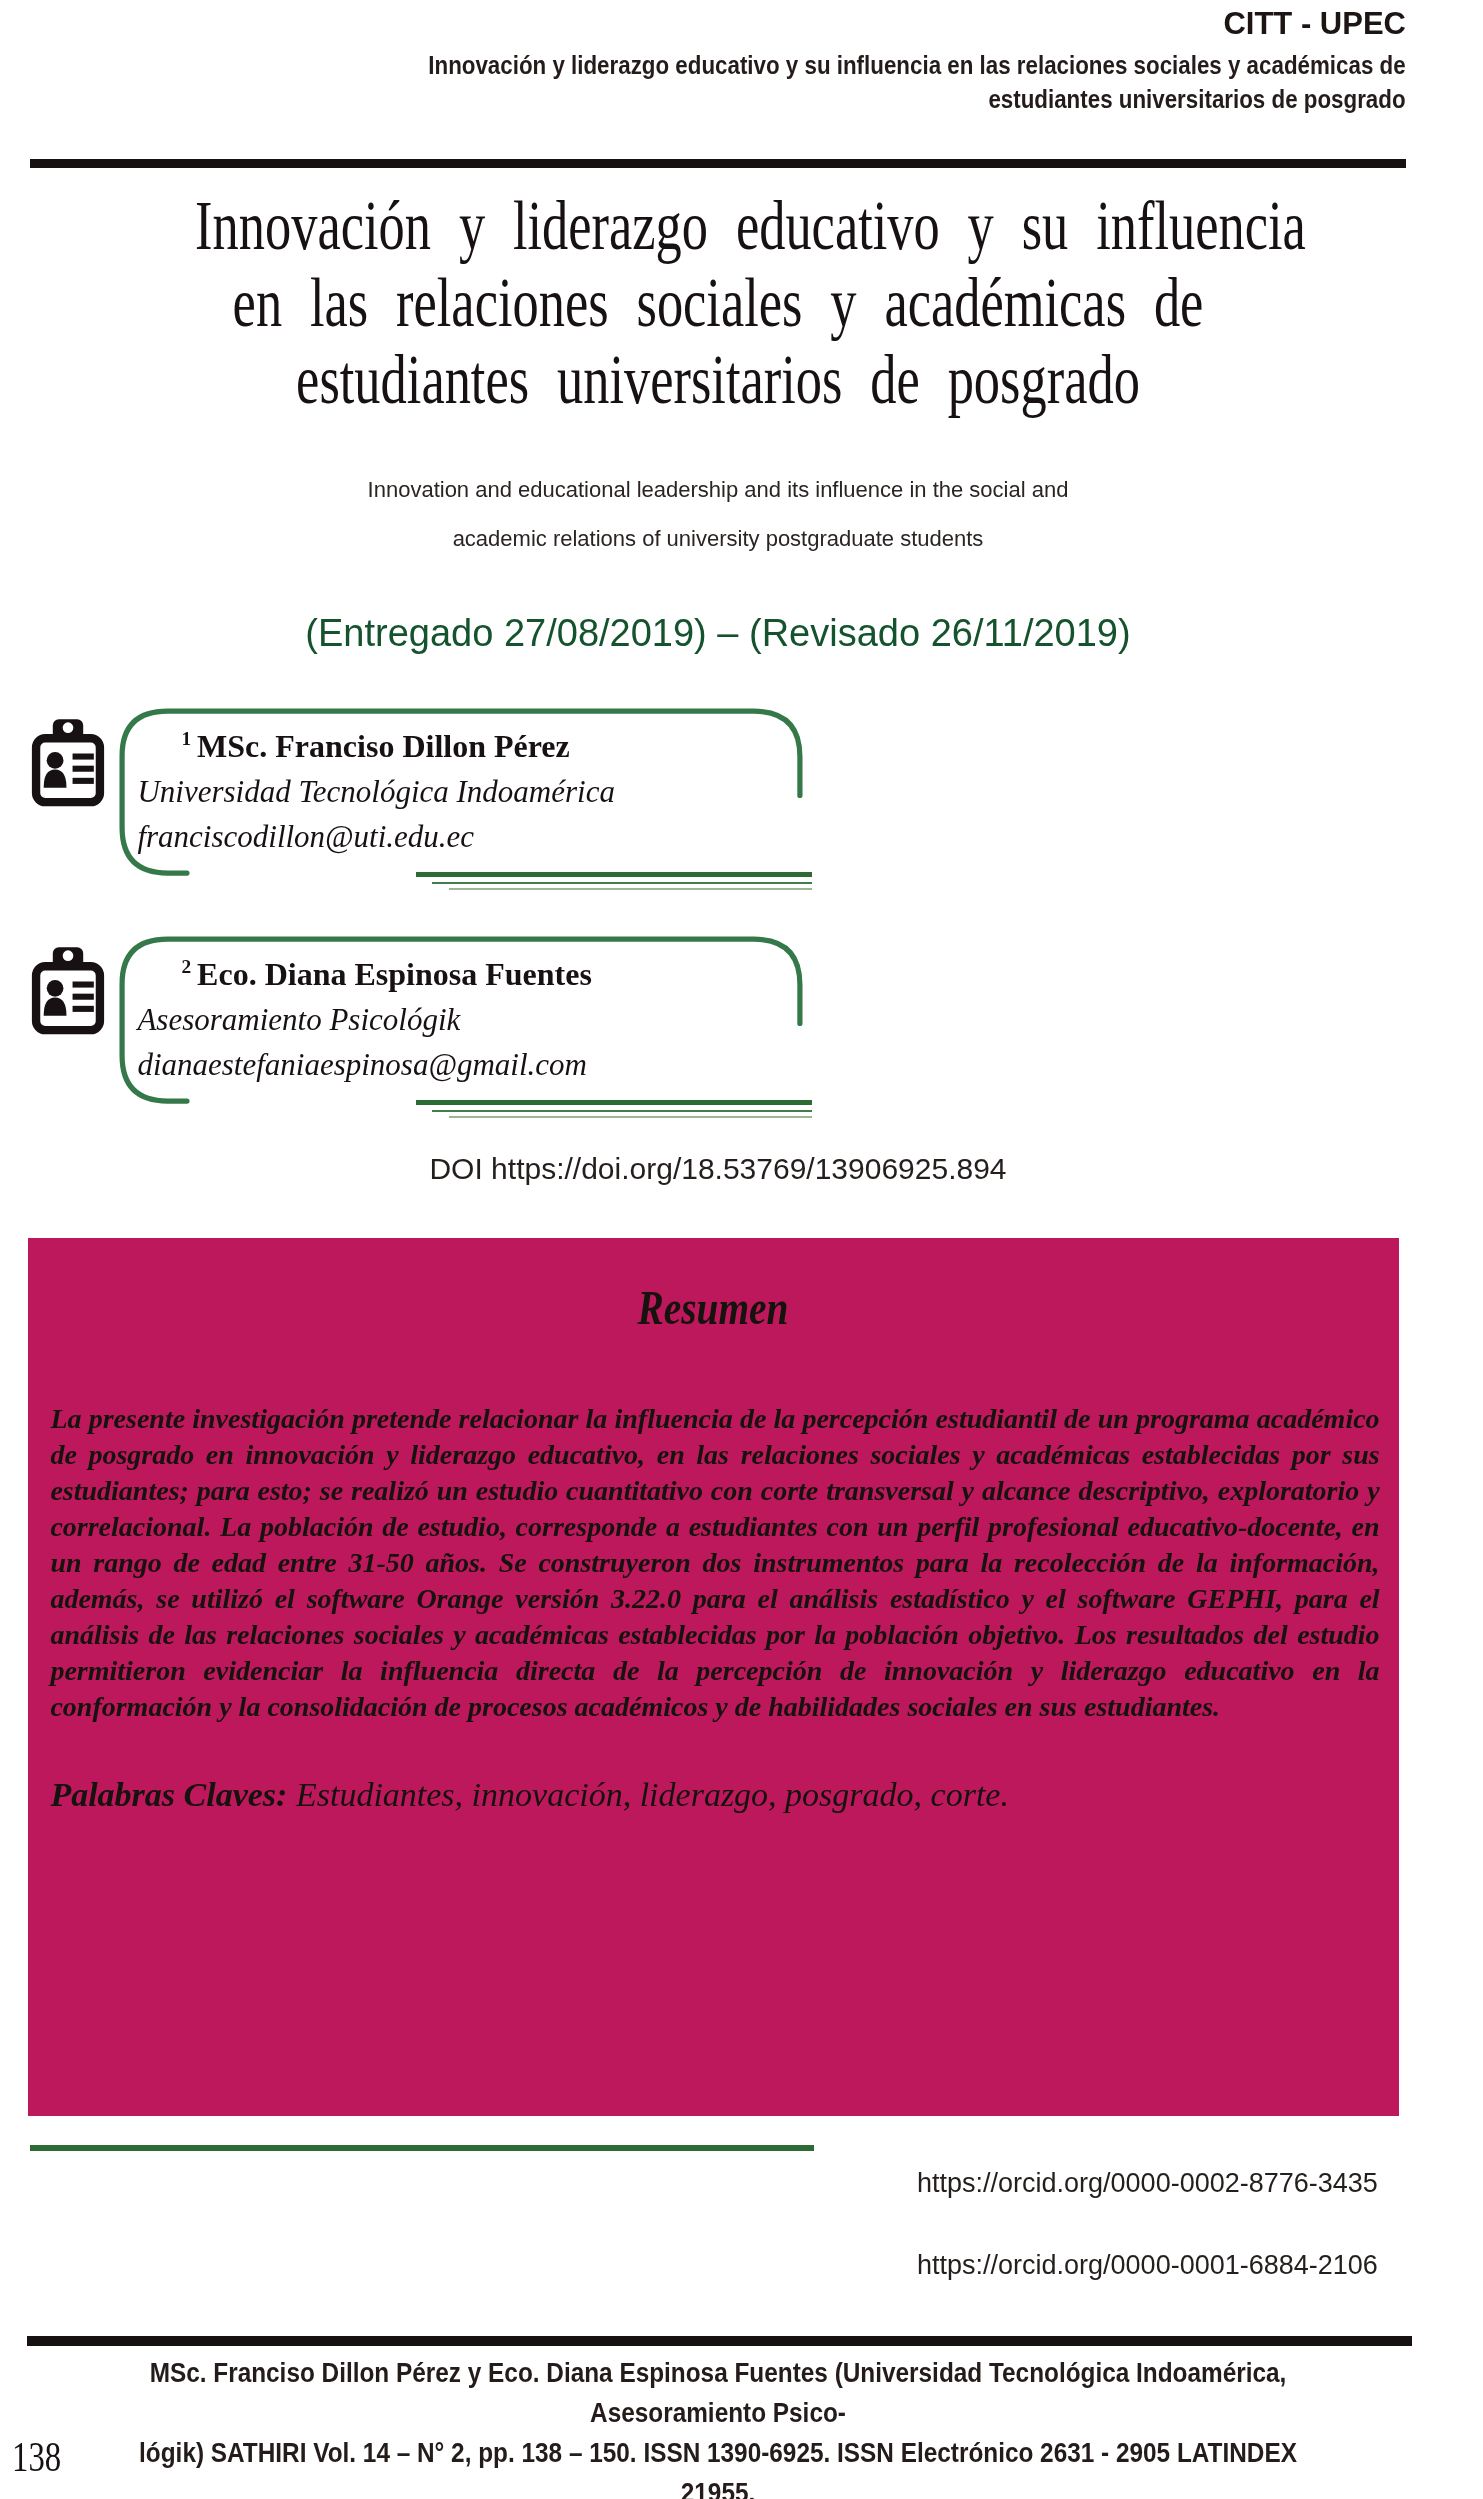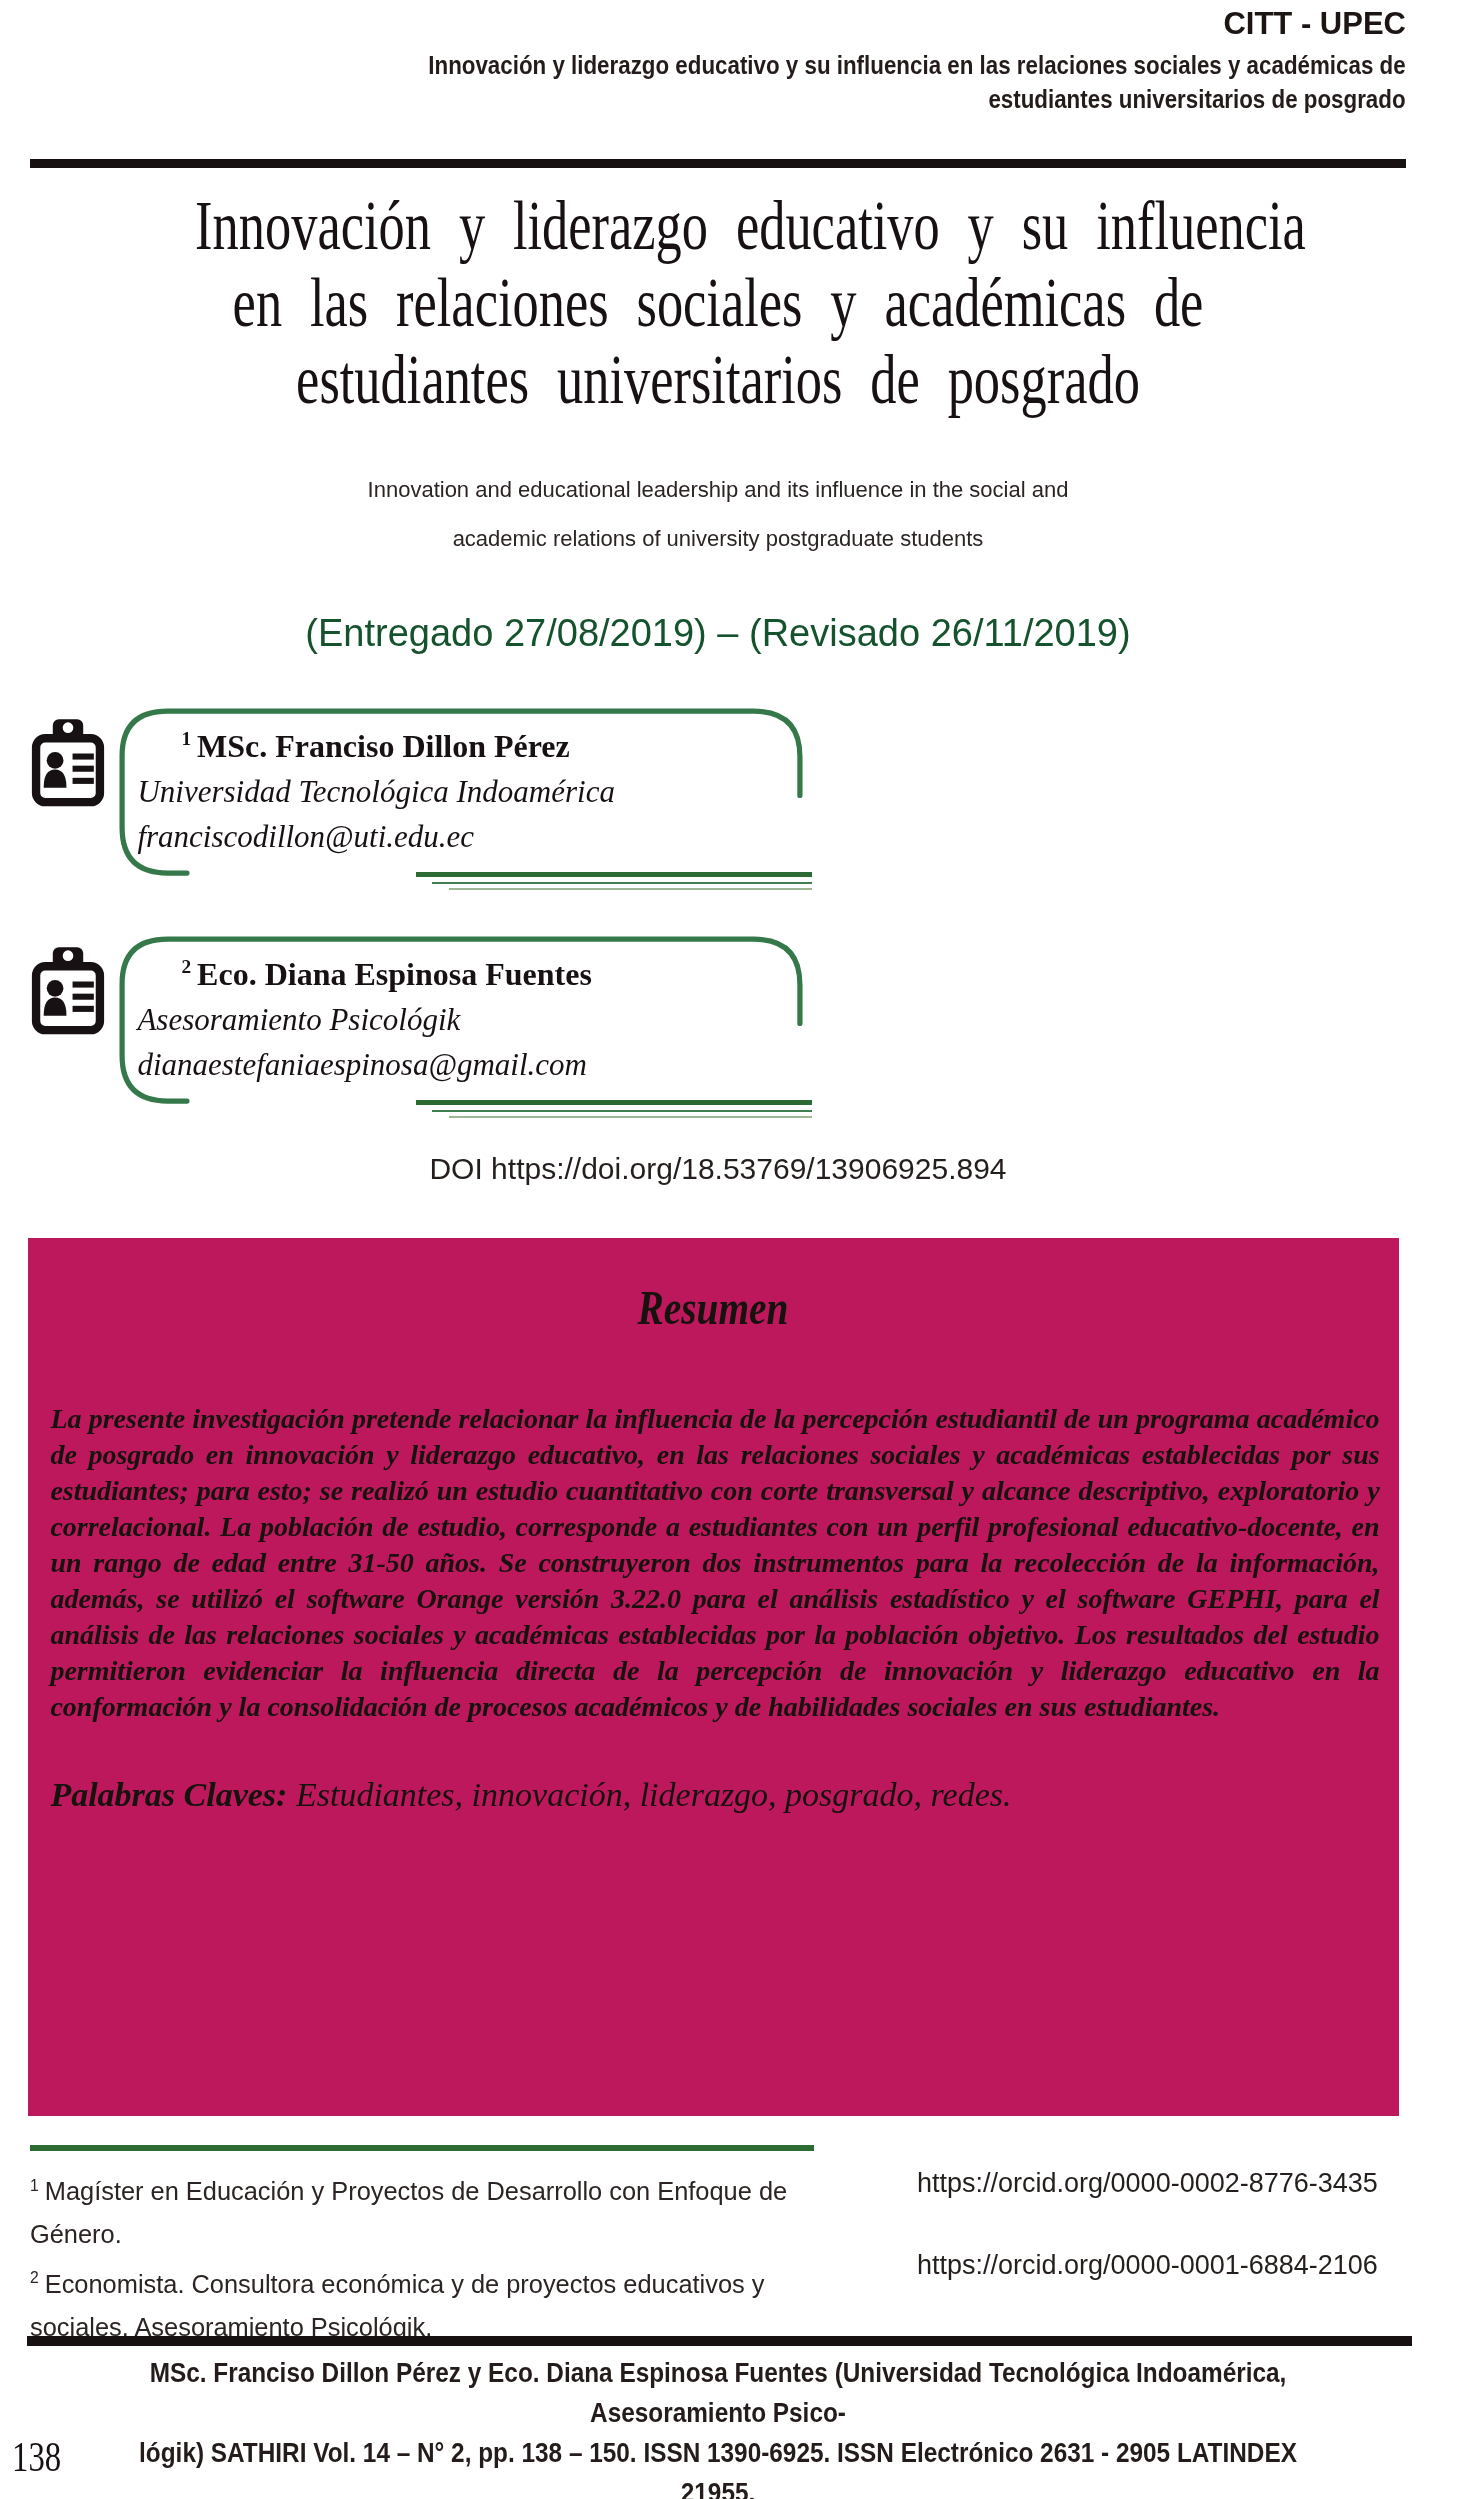--- a/index.html
+++ b/index.html
@@ -161,29 +161,25 @@
   </div>
 
   <div class="doi-line">DOI https://doi.org/18.53769/13906925.894</div>
 
   <div class="abstract-box">
     <div class="res-heading">
       <span>Resumen</span>
     </div>
     <div class="abs-body">La presente investigación pretende relacionar la influencia de la percepción estudiantil de un programa académico de posgrado en innovación y liderazgo educativo, en las relaciones sociales y académicas establecidas por sus estudiantes; para esto; se realizó un estudio cuantitativo con corte transversal y alcance descriptivo, exploratorio y correlacional. La población de estudio, corresponde a estudiantes con un perfil profesional educativo-docente, en un rango de edad entre 31-50 años. Se construyeron dos instrumentos para la recolección de la información, además, se utilizó el software Orange versión 3.22.0 para el análisis estadístico y el software GEPHI, para el análisis de las relaciones sociales y académicas establecidas por la población objetivo. Los resultados del estudio permitieron evidenciar la influencia directa de la percepción de innovación y liderazgo educativo en la conformación y la consolidación de procesos académicos y de habilidades sociales en sus estudiantes.</div>
     <div class="abs-kw">
-      <span class="kw-label">Palabras Claves:</span><span> Estudiantes, innovación, liderazgo, posgrado, redes.</span>
+      <span class="kw-label">Palabras Claves:</span><span> Estudiantes, innovación, liderazgo, posgrado, corte.</span>
     </div>
   </div>
 
   <div class="fn-sep"></div>
-  <div class="footnotes">
-    <div><span class="fn-sup">1</span><span class="fn-text">Magíster en Educación y Proyectos de Desarrollo con Enfoque de Género.</span></div>
-    <div><span class="fn-sup">2</span><span class="fn-text">Economista. Consultora económica y de proyectos educativos y sociales. Asesoramiento Psicológik.</span></div>
-  </div>
 
   <div class="orcids">
     <div class="orcid-line">https://orcid.org/0000-0002-8776-3435</div>
     <div class="orcid-line">https://orcid.org/0000-0001-6884-2106</div>
   </div>
 
   <div class="rule-bottom"></div>
   <div class="footer-cred">
     <div>MSc. Franciso Dillon Pérez y Eco. Diana Espinosa Fuentes (Universidad Tecnológica Indoamérica,  Asesoramiento Psico-</div>
     <div>lógik)  SATHIRI Vol. 14 – N° 2,  pp. 138 – 150. ISSN 1390-6925. ISSN Electrónico  2631 - 2905  LATINDEX 21955.</div>

